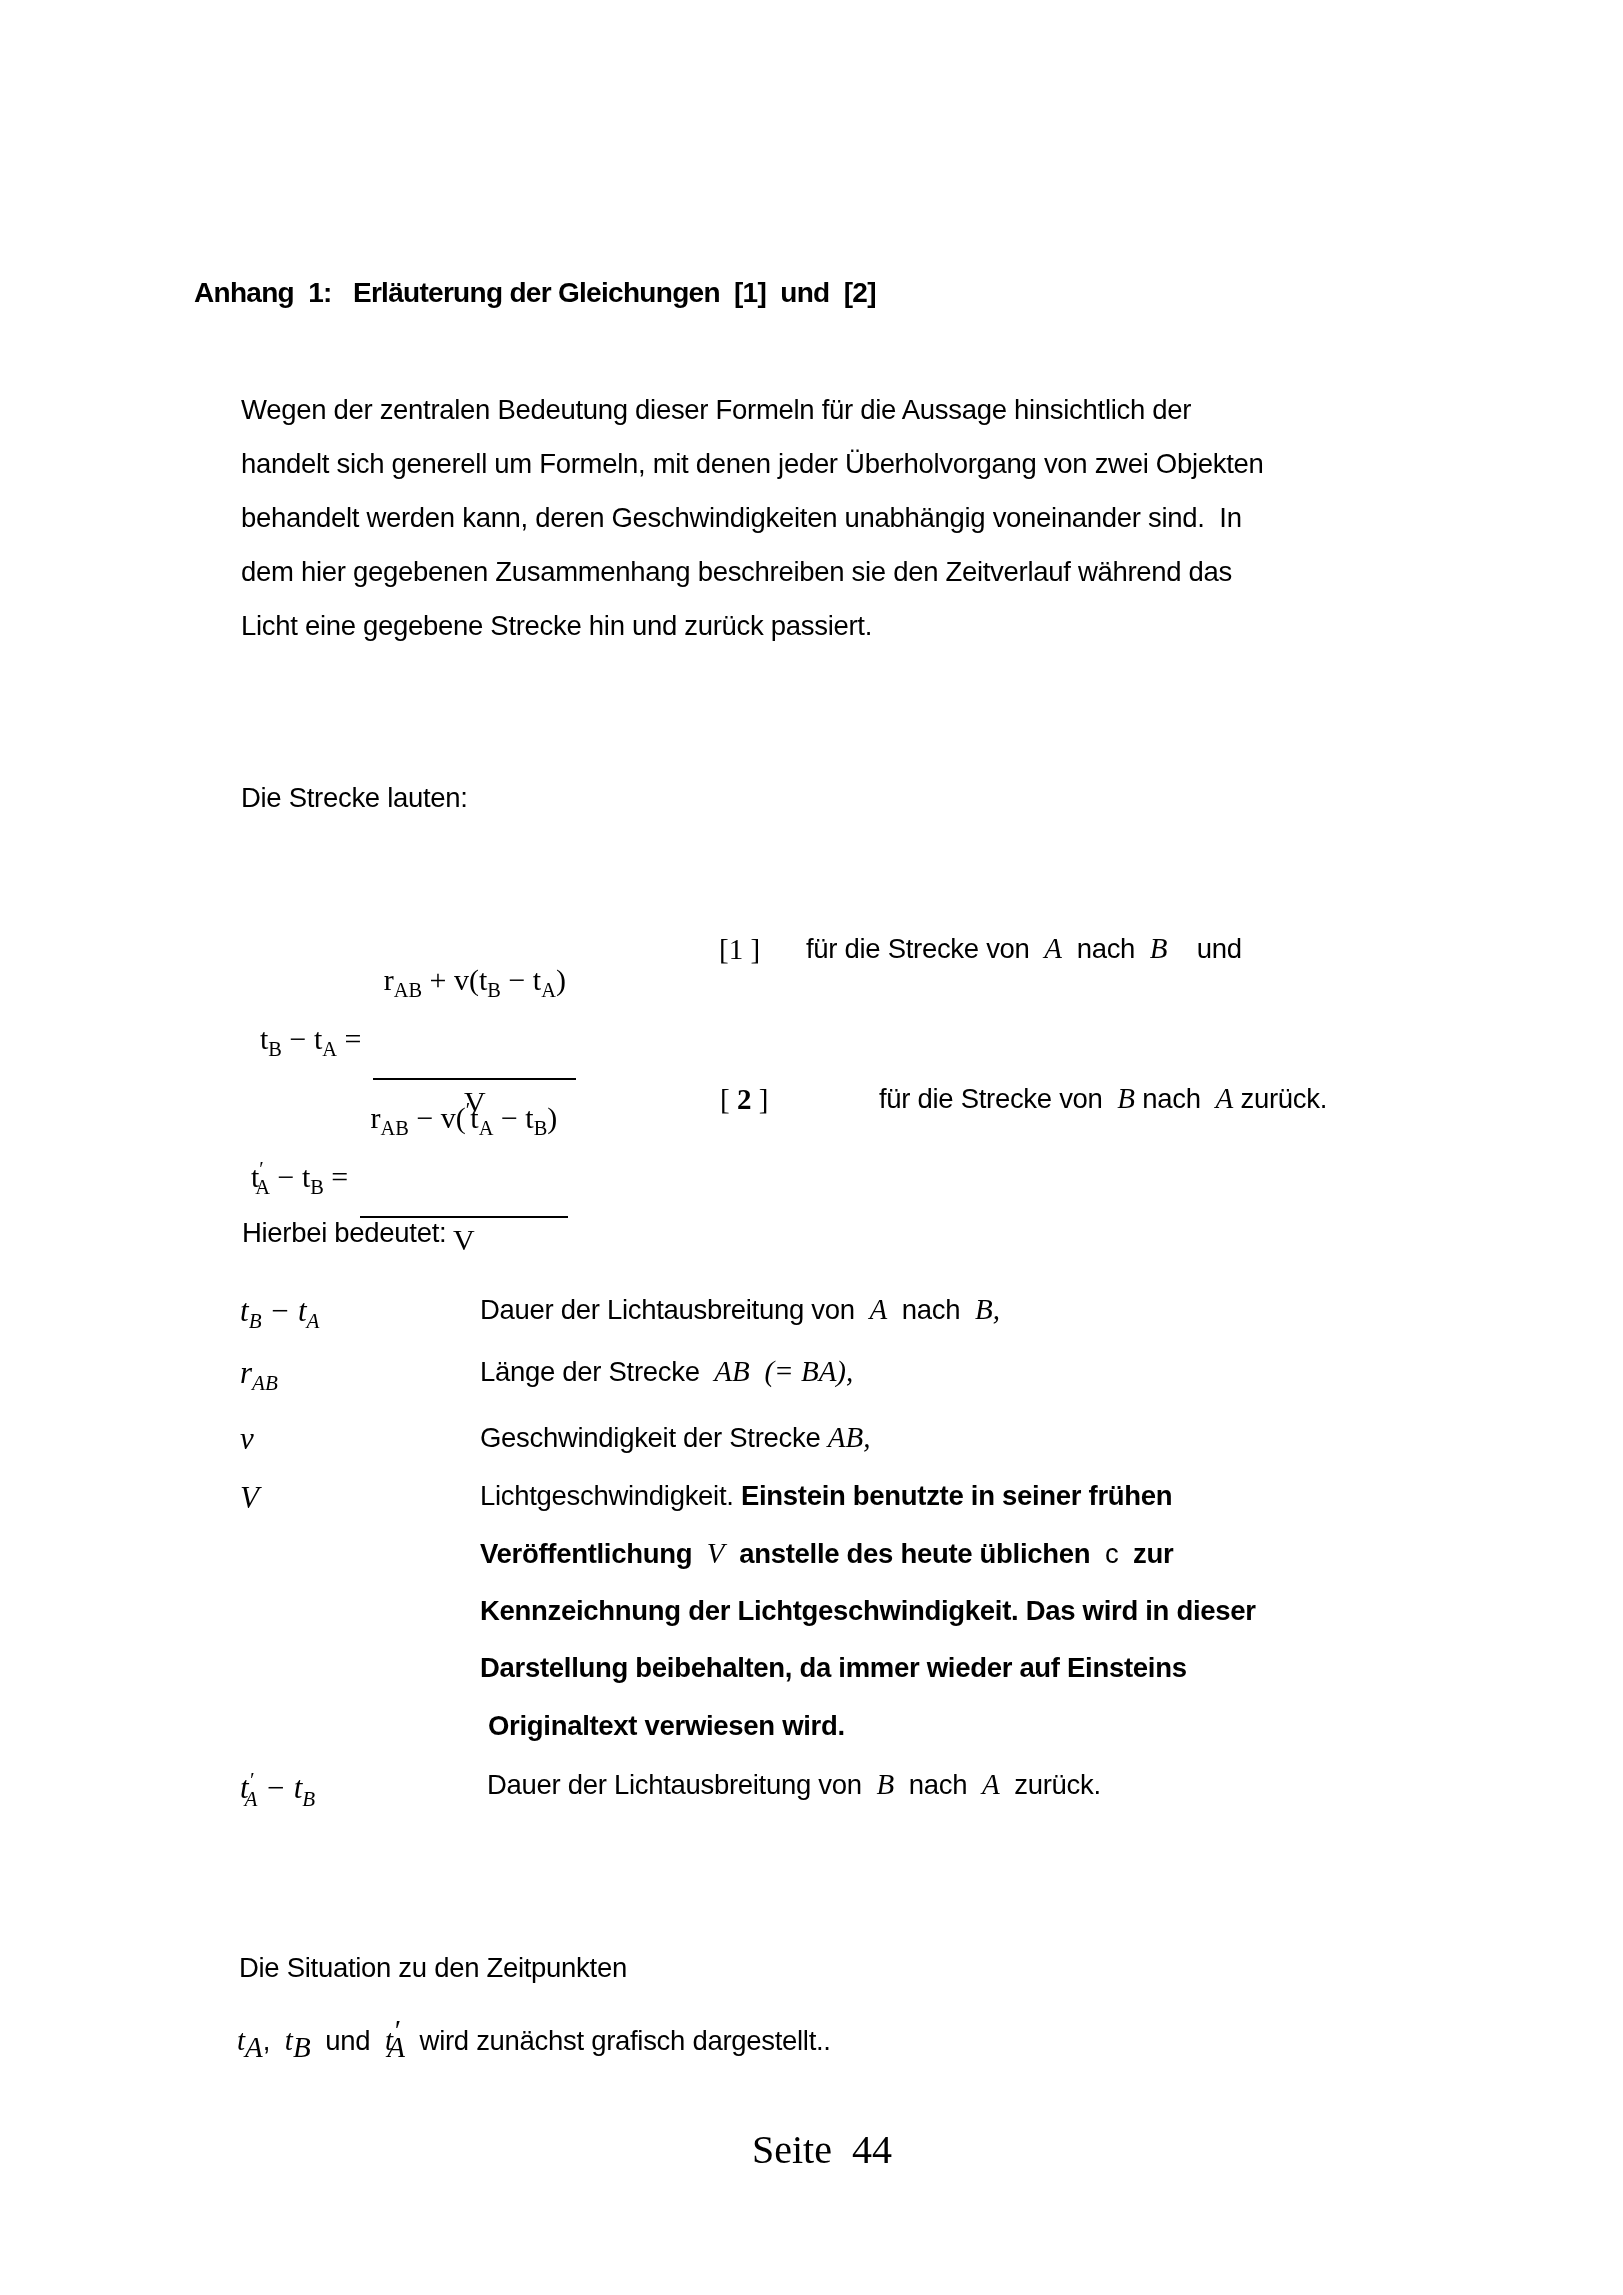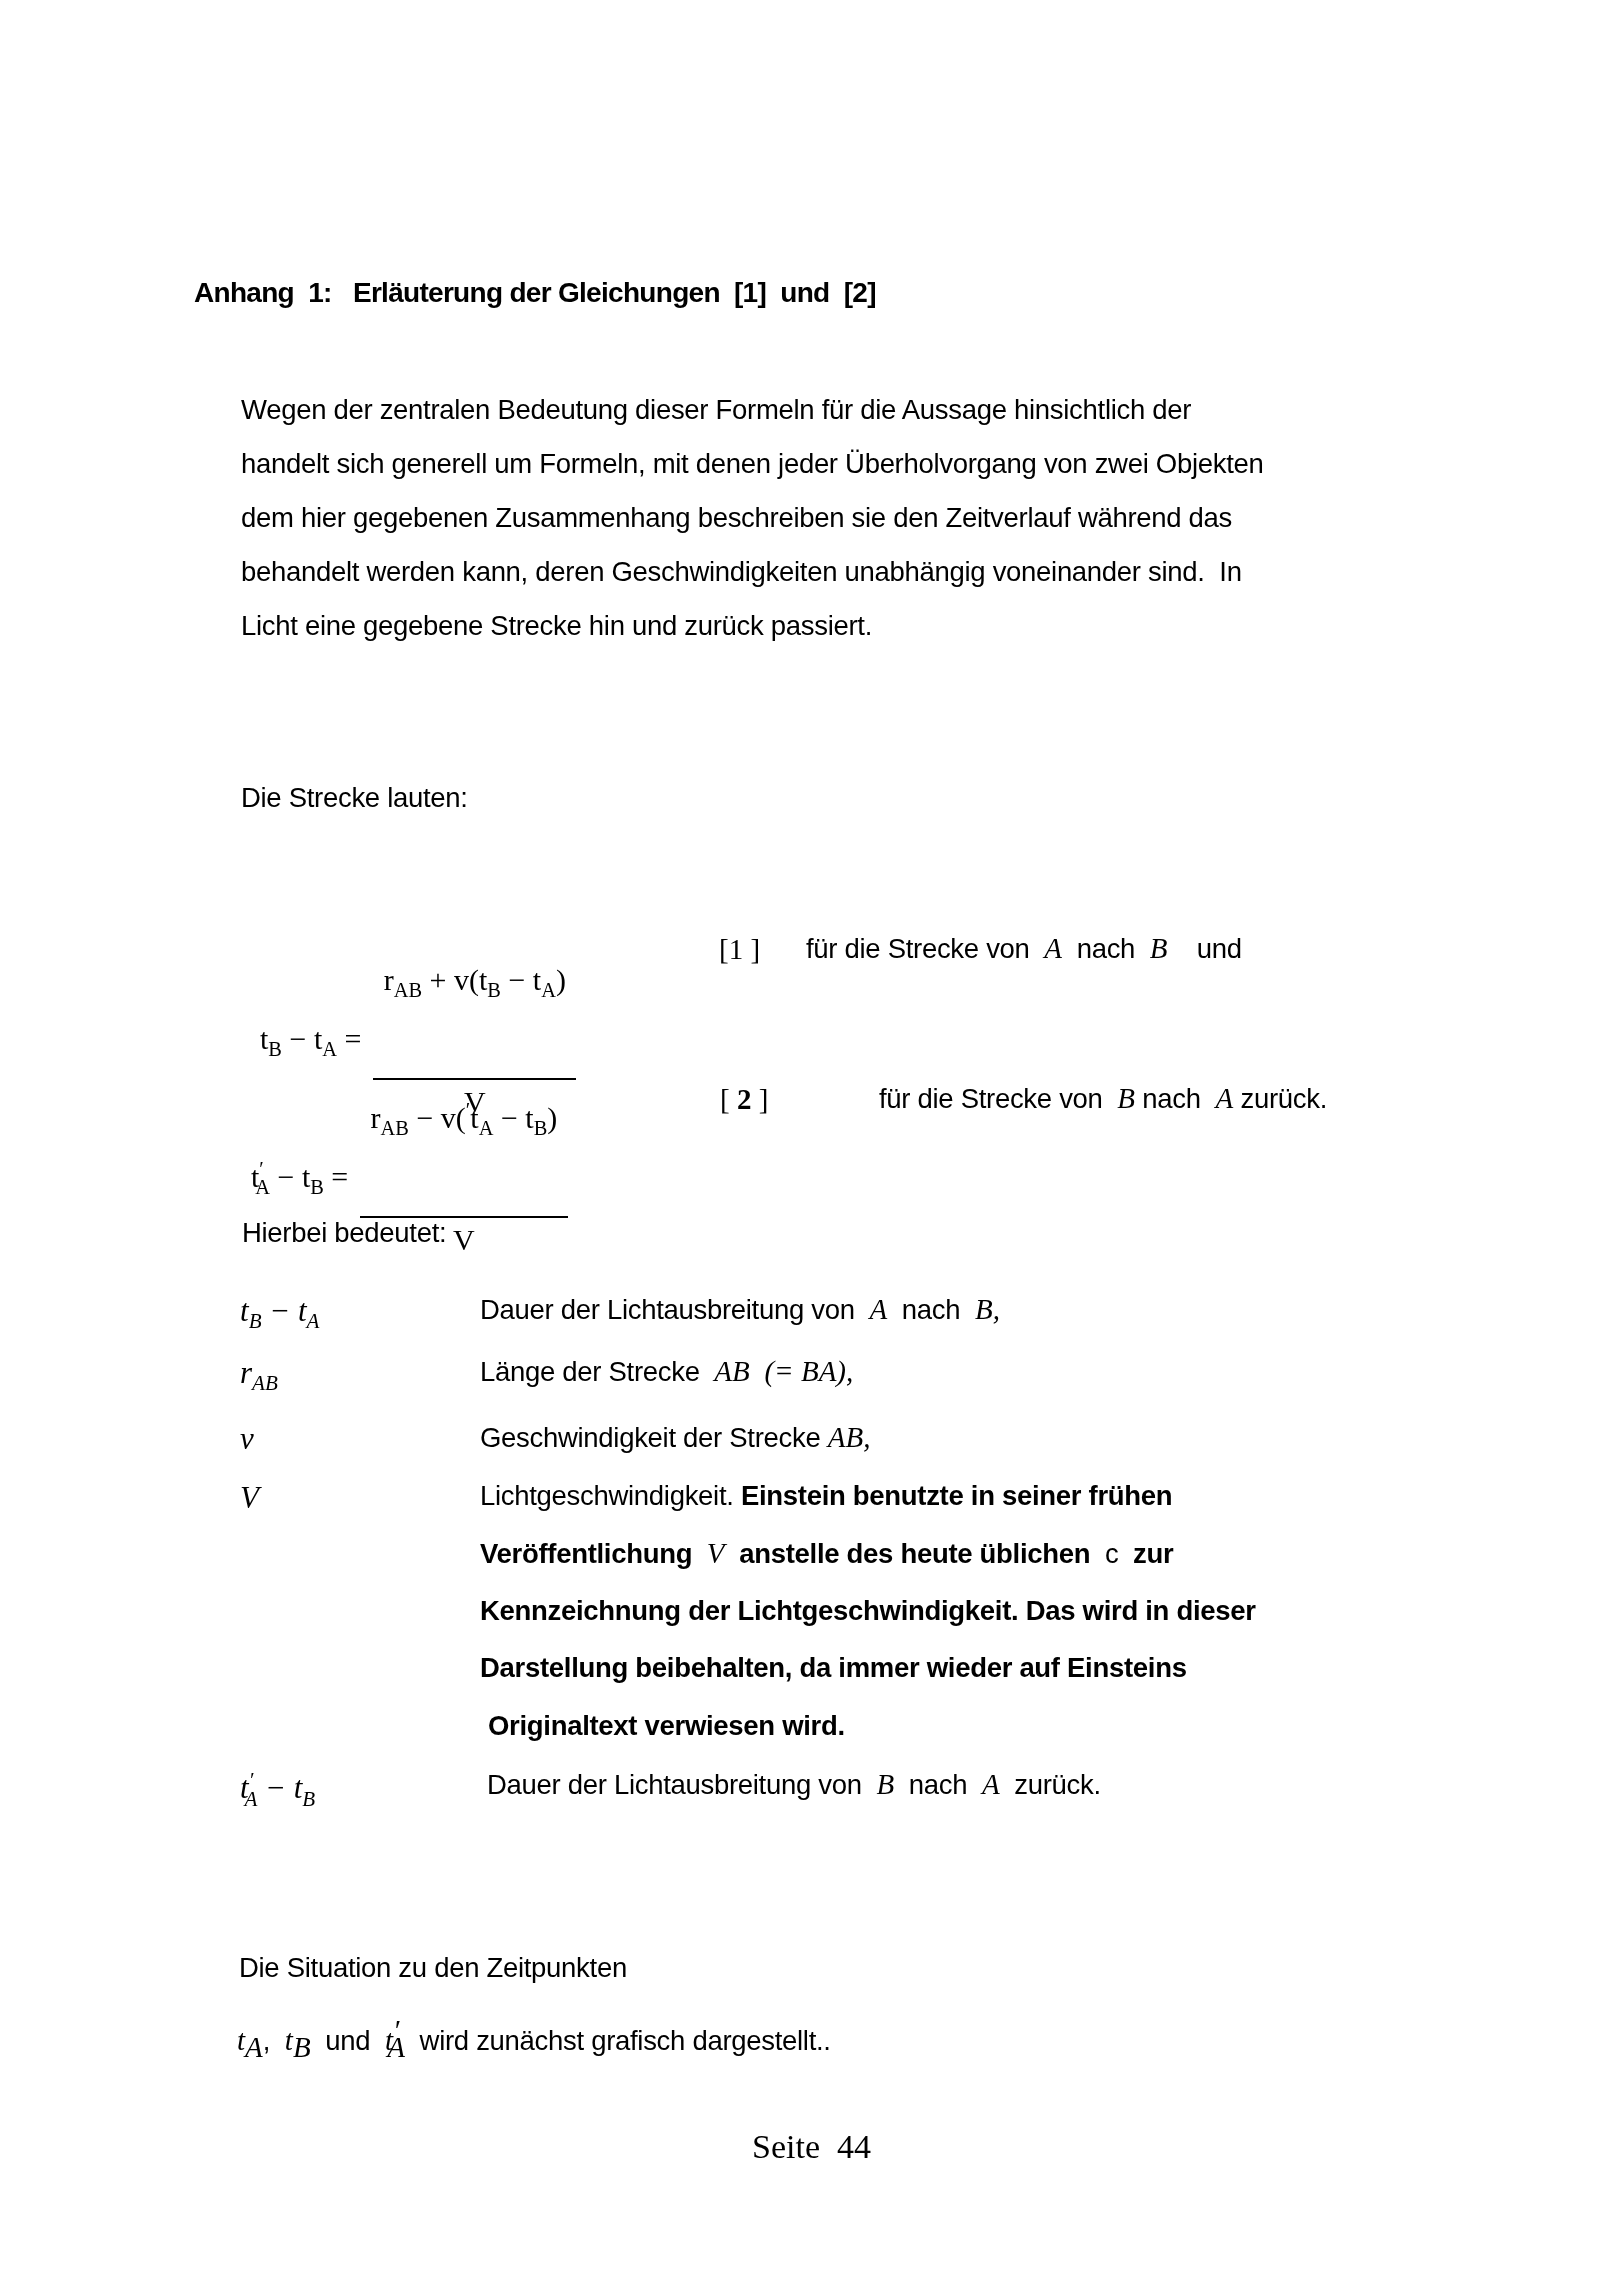--- a/index.html
+++ b/index.html
@@ -35,33 +35,33 @@
   .frac .num { display:block; padding:0 10.5px 6.5px 10.5px; }
   .frac .den { display:block; border-top:2.6px solid #000; padding-top:5.2px; }
   .ref {
     font-family:"Liberation Serif", serif; font-size:29px; white-space:pre; line-height:1.15;
   }
   .defsym {
     font-family:"Liberation Serif", serif; font-style:italic;
     font-size:31px; white-space:pre; line-height:1.15;
   }
   .footer {
-    font-family:"Liberation Serif", serif; font-size:34px; white-space:pre; line-height:1.15;
+    font-family:"Liberation Serif", serif; font-size:40px; white-space:pre; line-height:1.15;
   }
 </style>
 </head>
 <body>
 
 <div class="abs title" style="left:194px; top:277px;">Anhang  1:   Erläuterung der Gleichungen  [1]  und  [2]</div>
 
 <div class="abs" style="left:241px; top:383px;">
   <div class="pline sans">Wegen der zentralen Bedeutung dieser Formeln für die Aussage hinsichtlich der</div>
   <div class="pline sans">handelt sich generell um Formeln, mit denen jeder Überholvorgang von zwei Objekten</div>
+  <div class="pline sans">behandelt werden kann, deren Geschwindigkeiten unabhängig voneinander sind.  In</div>
   <div class="pline sans">dem hier gegebenen Zusammenhang beschreiben sie den Zeitverlauf während das</div>
-  <div class="pline sans">behandelt werden kann, deren Geschwindigkeiten unabhängig voneinander sind.  In</div>
   <div class="pline sans">Licht eine gegebene Strecke hin und zurück passiert.</div>
 </div>
 
 <div class="abs sans" style="left:241px; top:782px;">Die Strecke lauten:</div>
 
 <div class="abs eqflex" style="left:260px; top:894px;">
   <span class="math"><span>t</span><sub>B</sub><span> − </span><span>t</span><sub>A</sub><span> =</span></span>
   <span class="frac math">
     <span class="num"><span>r</span><sub>AB</sub><span> + </span><span>v(</span><span>t</span><sub>B</sub><span> − </span><span>t</span><sub>A</sub><span>)</span></span>
     <span class="den">V</span>

